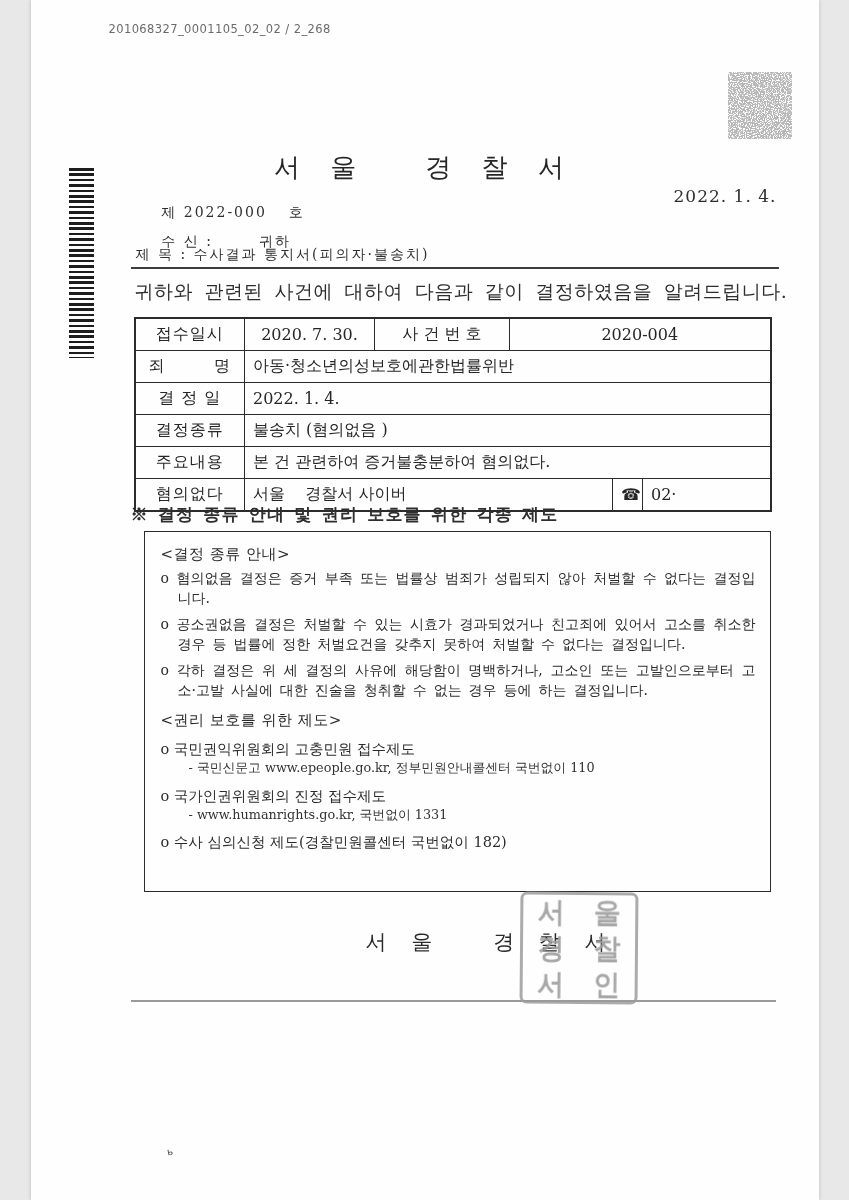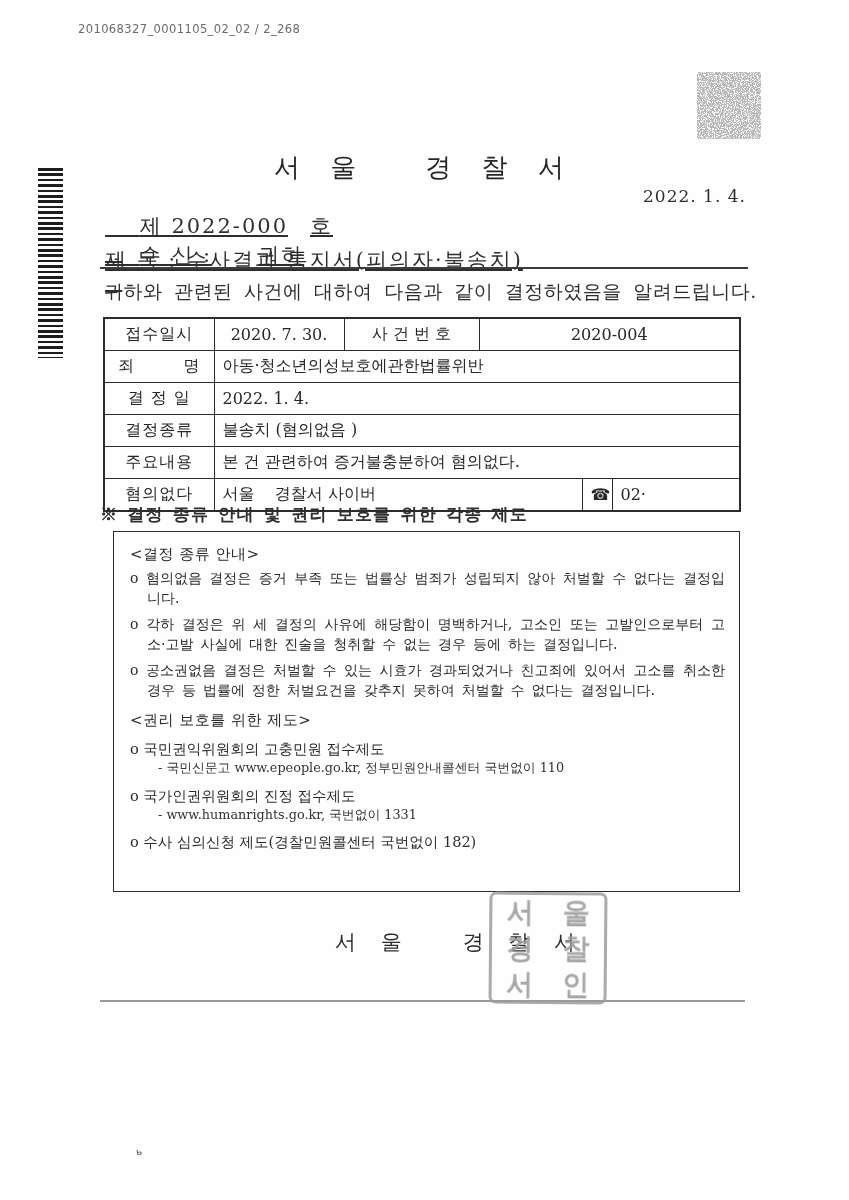--- a/index.html
+++ b/index.html
@@ -1,32 +1,32 @@
 <!DOCTYPE html>
 <html><head>
 <meta charset="utf-8">
 <style>
   html,body{margin:0;padding:0;background:#e8e8e8;}
   .page{
-    position:relative;width:849px;height:1200px;background:#fefefe;
+    position:relative;width:788px;height:1200px;background:#fefefe;
     font-family:"DejaVu Serif","Liberation Serif",serif;color:#2e2e2e;
     overflow:hidden;margin:0 auto;box-shadow:0 0 4px rgba(0,0,0,.2);
   }
   .abs{position:absolute;}
   .doc-id{left:78px;top:22px;font-family:"DejaVu Sans","Liberation Sans",sans-serif;
     font-size:11.5px;color:#6b6b6b;letter-spacing:.4px;}
   
   .noise-square{left:697px;top:72px;width:64px;height:67px;}
   
   .barcode{left:38px;top:168px;width:25px;height:190px;
     background:repeating-linear-gradient(to bottom,#1d1d1d 0 2.6px,#fefefe 2.6px 5.4px);}
   .title-row{left:0;top:150px;width:100%;display:flex;justify-content:center;
     gap:58px;font-size:26px;letter-spacing:11px;color:#262626;}
   .date{left:643px;top:186px;font-size:17px;letter-spacing:1px;}
-  .hline{left:105px;font-size:21px;letter-spacing:2px;white-space:pre;text-decoration:underline;}
+  .hline{left:105px;font-size:14px;letter-spacing:2px;white-space:pre;}
   .h1{top:188px;} .h2{top:217px;} .h3{top:246px;}
   .gap-s{display:inline-block;width:22px;} .gap-m{display:inline-block;width:46px;}
   .rule1{left:100px;top:267px;width:648px;height:2px;background:#3c3c3c;}
   .intro{left:104px;top:279px;font-size:19px;word-spacing:5px;letter-spacing:.5px;}
   
   table.case{position:absolute;left:103px;top:317px;width:638px;
     border-collapse:collapse;font-size:16px;color:#262626;table-layout:fixed;}
   table.case td{border:1.6px solid #2b2b2b;height:29px;padding:1px 8px;
     white-space:pre;overflow:hidden;}
   table.case{border:2px solid #2b2b2b;}
@@ -136,22 +136,22 @@
       <td class="val">02·</td>
     </tr>
   </tbody>
     </table>
 
   <div class="abs sec-heading">※ 결정 종류 안내 및 권리 보호를 위한 각종 제도</div>
 
   <div class="abs notice-box">
     <div class="n-title">&lt;결정 종류 안내&gt;</div>
     <div class="n-item"><span>o</span> <span>혐의없음 결정은 증거 부족 또는 법률상 범죄가 성립되지 않아 처벌할 수 없다는 결정입니다.</span></div>
+    <div class="n-item"><span>o</span> <span>공소권없음 결정은 처벌할 수 있는 시효가 경과되었거나 친고죄에 있어서 고소를 취소한 경우 등 법률에 정한 처벌요건을 갖추지 못하여 처벌할 수 없다는 결정입니다.</span></div>
     <div class="n-item"><span>o</span> <span>각하 결정은 위 세 결정의 사유에 해당함이 명백하거나, 고소인 또는 고발인으로부터 고소·고발 사실에 대한 진술을 청취할 수 없는 경우 등에 하는 결정입니다.</span></div>
-    <div class="n-item"><span>o</span> <span>공소권없음 결정은 처벌할 수 있는 시효가 경과되었거나 친고죄에 있어서 고소를 취소한 경우 등 법률에 정한 처벌요건을 갖추지 못하여 처벌할 수 없다는 결정입니다.</span></div>
     <div class="n-title" style="margin-top:9px;">&lt;권리 보호를 위한 제도&gt;</div>
     <div class="n-item2"><span>o</span> <span>국민권익위원회의 고충민원 접수제도</span></div>
     <div class="n-sub">- 국민신문고 www.epeople.go.kr, 정부민원안내콜센터 국번없이 110</div>
     <div class="n-item2"><span>o</span> <span>국가인권위원회의 진정 접수제도</span></div>
     <div class="n-sub">- www.humanrights.go.kr, 국번없이 1331</div>
     <div class="n-item2"><span>o</span> <span>수사 심의신청 제도(경찰민원콜센터 국번없이 182)</span></div>
 
   </div>
 
   <div class="abs sign-row">

